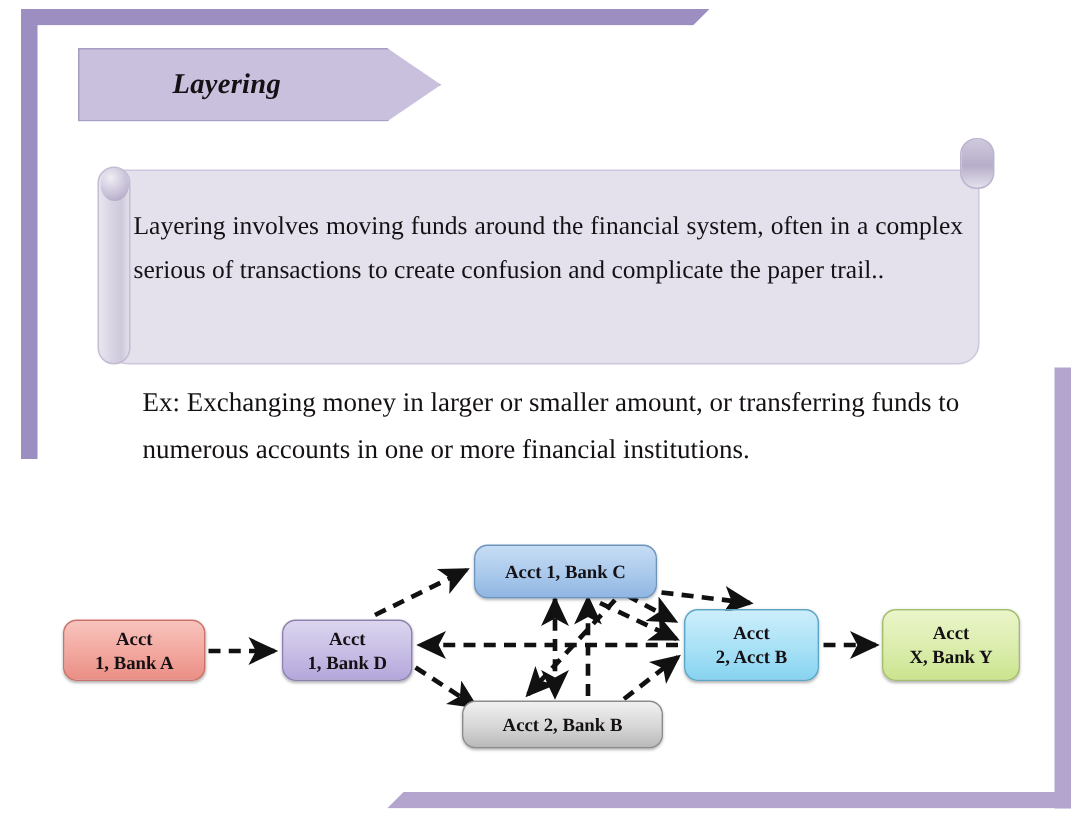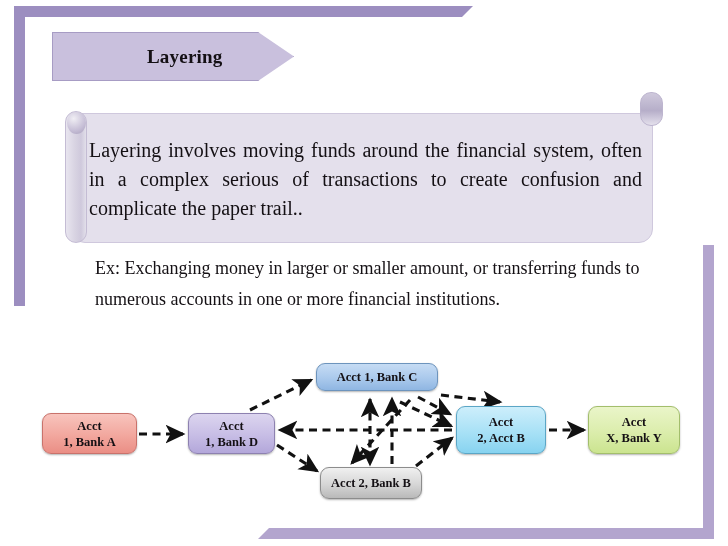--- a/index.html
+++ b/index.html
@@ -60,25 +60,26 @@
     top: 32px;
     width: 240px;
     height: 47px;
     background: #c9c0dd;
     border: 1px solid #a79cc4;
     clip-path: polygon(0 0, calc(100% - 36px) 0, 100% 50%, calc(100% - 36px) 100%, 0 100%);
     display: flex;
     align-items: center;
   }
   .title-banner .label {
-    margin-left: 94px;
+    margin-left: 62px;
     font-size: 19px;
     font-weight: bold;
     color: #141014;
     letter-spacing: .2px;
+    font-style: italic;
   }
 
   
   .scroll-wrap {
     position: absolute;
     left: 57px;
     top: 108px;
     width: 610px;
     height: 135px;
   }
@@ -122,21 +123,21 @@
     border-radius: 11px;
     background: linear-gradient(to bottom, #cfc9dc 0%, #b6aec9 55%, #e4e0ec 100%);
     border: 1px solid #bdb5cf;
     box-sizing: border-box;
   }
   .scroll-text {
     position: absolute;
     left: 32px;
     top: 28px;
     width: 553px;
-    font-size: 20px;
+    font-size: 17px;
     line-height: 29px;
     color: #141014;
     text-align: justify;
   }
 
   
   .example-text {
     position: absolute;
     left: 95px;
     top: 253px;
@@ -180,27 +181,27 @@
     border: 1px solid #c9726b;
     box-shadow: 0 1px 2px rgba(0,0,0,.30);
   }
   .node-d {
     left: 188px; top: 63px; width: 87px; height: 41px;
     background: linear-gradient(to bottom, #dcd5ef 0%, #c7bde5 55%, #b3a7da 100%);
     border: 1px solid #8d81b0;
     box-shadow: 0 1px 2px rgba(0,0,0,.30);
   }
   .node-c {
-    left: 316px; top: 13px; width: 122px; height: 28px;
+    left: 316px; top: 13px; width: 122px; height: 36px;
     background: linear-gradient(to bottom, #c6dcf4 0%, #aac9ec 55%, #8fb6e2 100%);
     border: 1px solid #6d94bd;
     box-shadow: 0 1px 2px rgba(0,0,0,.30);
   }
   .node-gray {
-    left: 320px; top: 117px; width: 102px; height: 32px;
+    left: 308px; top: 117px; width: 134px; height: 32px;
     background: linear-gradient(to bottom, #f0f0f0 0%, #d6d6d6 55%, #b9b9b9 100%);
     border: 1px solid #8c8c8c;
     box-shadow: 0 1px 2px rgba(0,0,0,.30);
   }
   .node-b2 {
     left: 456px; top: 56px; width: 90px; height: 48px;
     background: linear-gradient(to bottom, #cdeefb 0%, #a8e1f6 55%, #87d3f0 100%);
     border: 1px solid #5ba6c6;
     box-shadow: 0 1px 2px rgba(0,0,0,.30);
   }

